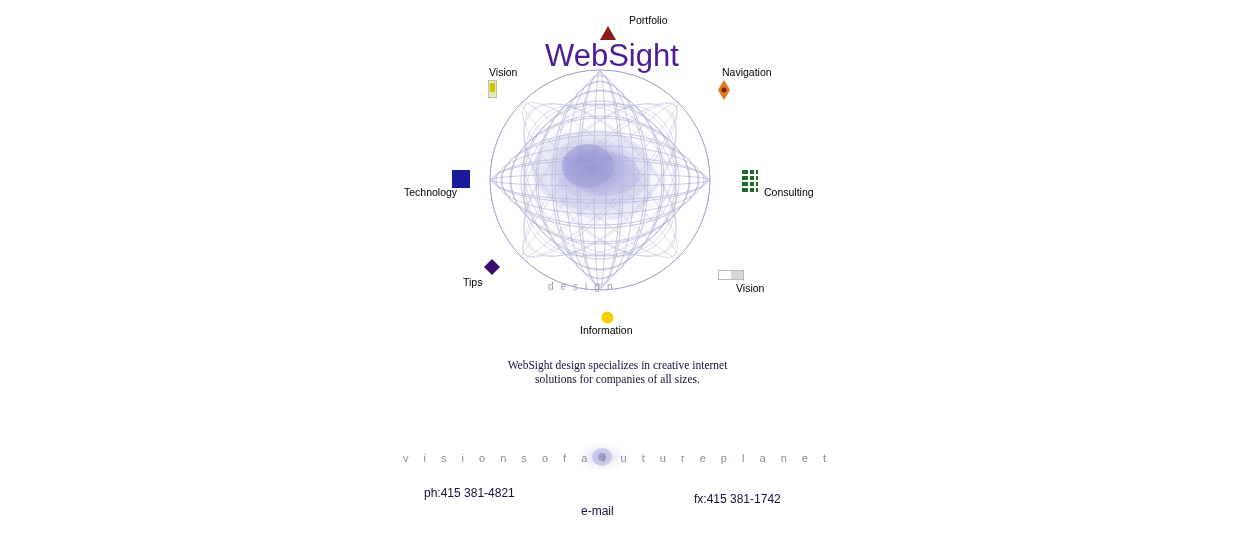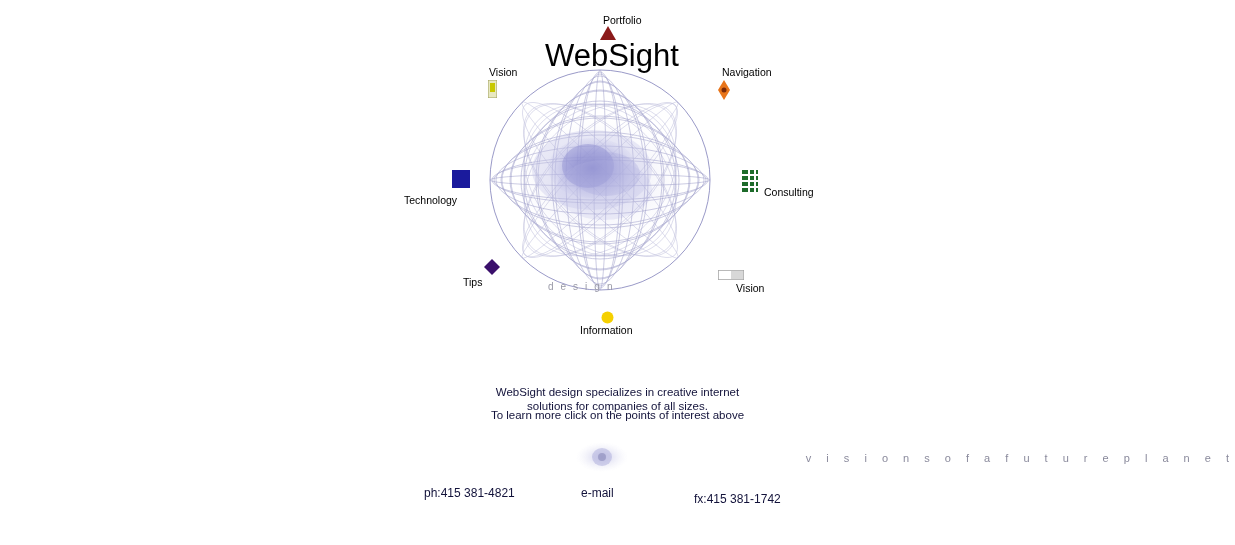--- a/index.html
+++ b/index.html
@@ -30,21 +30,21 @@
     height: 224px;
   }
   .globe-wrap svg { display: block; }
 
   
   .title {
     position: absolute;
     left: 545px;
     top: 38px;
     font-size: 31px;
-    color: #000000;
+    color: #4c1d95;
     letter-spacing: 0px;
     font-family: "Liberation Sans", sans-serif;
   }
   .subtitle {
     position: absolute;
     left: 548px;
     top: 281px;
     font-size: 10px;
     color: #9a9aa8;
     letter-spacing: 7px;
@@ -67,29 +67,29 @@
   .para {
     position: absolute;
     width: 1235px;
     left: 0;
     text-align: center;
     font-size: 11.5px;
     color: #12123a;
     line-height: 13.5px;
     font-family: "Liberation Sans", sans-serif;
   }
-  .para1 { top: 386px; }
+  .para1 { top: 359px; font-family: Liberation Serif, serif; }
   .para2 { top: 409px; }
 
   .tagline {
     position: absolute;
     width: 1235px;
     left: 0;
     top: 452px;
-    text-align: right;
+    text-align: center;
     font-size: 11px;
     color: #8a8a9c;
     letter-spacing: 6px;
     font-family: "Liberation Sans", sans-serif;
   }
   .tagline-eye {
     position: absolute;
     left: 576px;
     top: 440px;
     width: 52px;
@@ -105,21 +105,21 @@
     height: 18px;
   }
   .contact {
     position: absolute;
     font-size: 12px;
     color: #12123a;
     font-family: "Liberation Sans", sans-serif;
     white-space: nowrap;
   }
   .c-phone { left: 424px; }
-  .c-email { left: 581px; }
+  .c-email { left: 581px; margin-top: 18px; }
   .c-fax   { left: 694px; margin-top: 6px; }
 </style>
 </head>
 <body>
 
 <div id="stage">
 
   <div class="globe-wrap">
     <svg width="224" height="224" viewBox="0 0 224 224" xmlns="http://www.w3.org/2000/svg">
       <defs>
@@ -182,21 +182,21 @@
       <ellipse cx="104" cy="100" rx="44" ry="30" fill="url(#irisGrad)"></ellipse>
       <ellipse cx="100" cy="98" rx="26" ry="22" fill="#8f8fd0" opacity="0.45"></ellipse>
       <ellipse cx="118" cy="106" rx="34" ry="22" fill="#a5a5dc" opacity="0.30"></ellipse>
       <ellipse cx="116" cy="122" rx="48" ry="30" fill="#b6b6e4" opacity="0.22"></ellipse>
     </svg>
   </div>
 
   <div class="title">WebSight</div>
   <div class="subtitle">design</div>
 
-  <div class="node-label" style="left:559px; top:14px;padding-left:44px;">Portfolio</div>
+  <div class="node-label" style="left:585px; top:14px;padding-left:44px;">Portfolio</div>
   <div class="node-icon" style="left:600px; top:26px;">
     <svg width="16" height="14" viewBox="0 0 16 14">
         <polygon points="8,0 16,14 0,14" fill="#8b1a1a"></polygon>
       </svg>
   </div>
 
   <div class="node-label" style="left:722px; top:66px;">Navigation</div>
   <div class="node-icon" style="left:718px; top:80px;">
     <svg width="12" height="20" viewBox="0 0 12 20">
       <polygon points="6,0 12,10 6,20 0,10" fill="#e8751a"></polygon>
@@ -231,42 +231,41 @@
       </svg>
   </div>
 
   <div class="node-label" style="left:463px; top:276px;">Tips</div>
   <div class="node-icon" style="left:484px; top:259px;">
     <svg width="16" height="16" viewBox="0 0 16 16">
         <polygon points="8,0 16,8 8,16 0,8" fill="#3a0f6b"></polygon>
       </svg>
   </div>
 
-  <div class="node-label" style="left:404px; top:186px;margin-top:8px;">Technology</div>
+  <div class="node-label" style="left:404px; top:186px;">Technology</div>
   <div class="node-icon" style="left:452px; top:170px;">
     <svg width="18" height="18" viewBox="0 0 18 18">
         <rect x="0" y="0" width="18" height="18" fill="#1a1a9c"></rect>
       </svg>
   </div>
 
   <div class="node-label" style="left:457px; top:66px;margin-left:32px;">Vision</div>
   <div class="node-icon" style="left:488px; top:80px;">
     <svg width="9" height="18" viewBox="0 0 9 18">
       <rect x="0" y="0" width="9" height="18" fill="#e8e8c0" stroke="#a0a060" stroke-width="1"></rect>
       <rect x="2" y="3" width="5" height="9" fill="#c8c800"></rect>
     </svg>
   </div>
 
   <div class="para para1">
     <div>WebSight design specializes in creative internet</div>
     <div>solutions for companies of all sizes.</div>
   </div>
 
   <div class="para para2">
-    <div>To learn more click on the points of interest above</div>
   </div>
 
   <div class="tagline-eye">
     <svg width="52" height="34" viewBox="0 0 52 34">
       <defs>
         <radialGradient id="eyeG" cx="50%" cy="50%" r="50%">
           <stop offset="0%" stop-color="#8a8ad0" stop-opacity="0.8"></stop>
           <stop offset="100%" stop-color="#d6d6ee" stop-opacity="0"></stop>
         </radialGradient>
       </defs>

